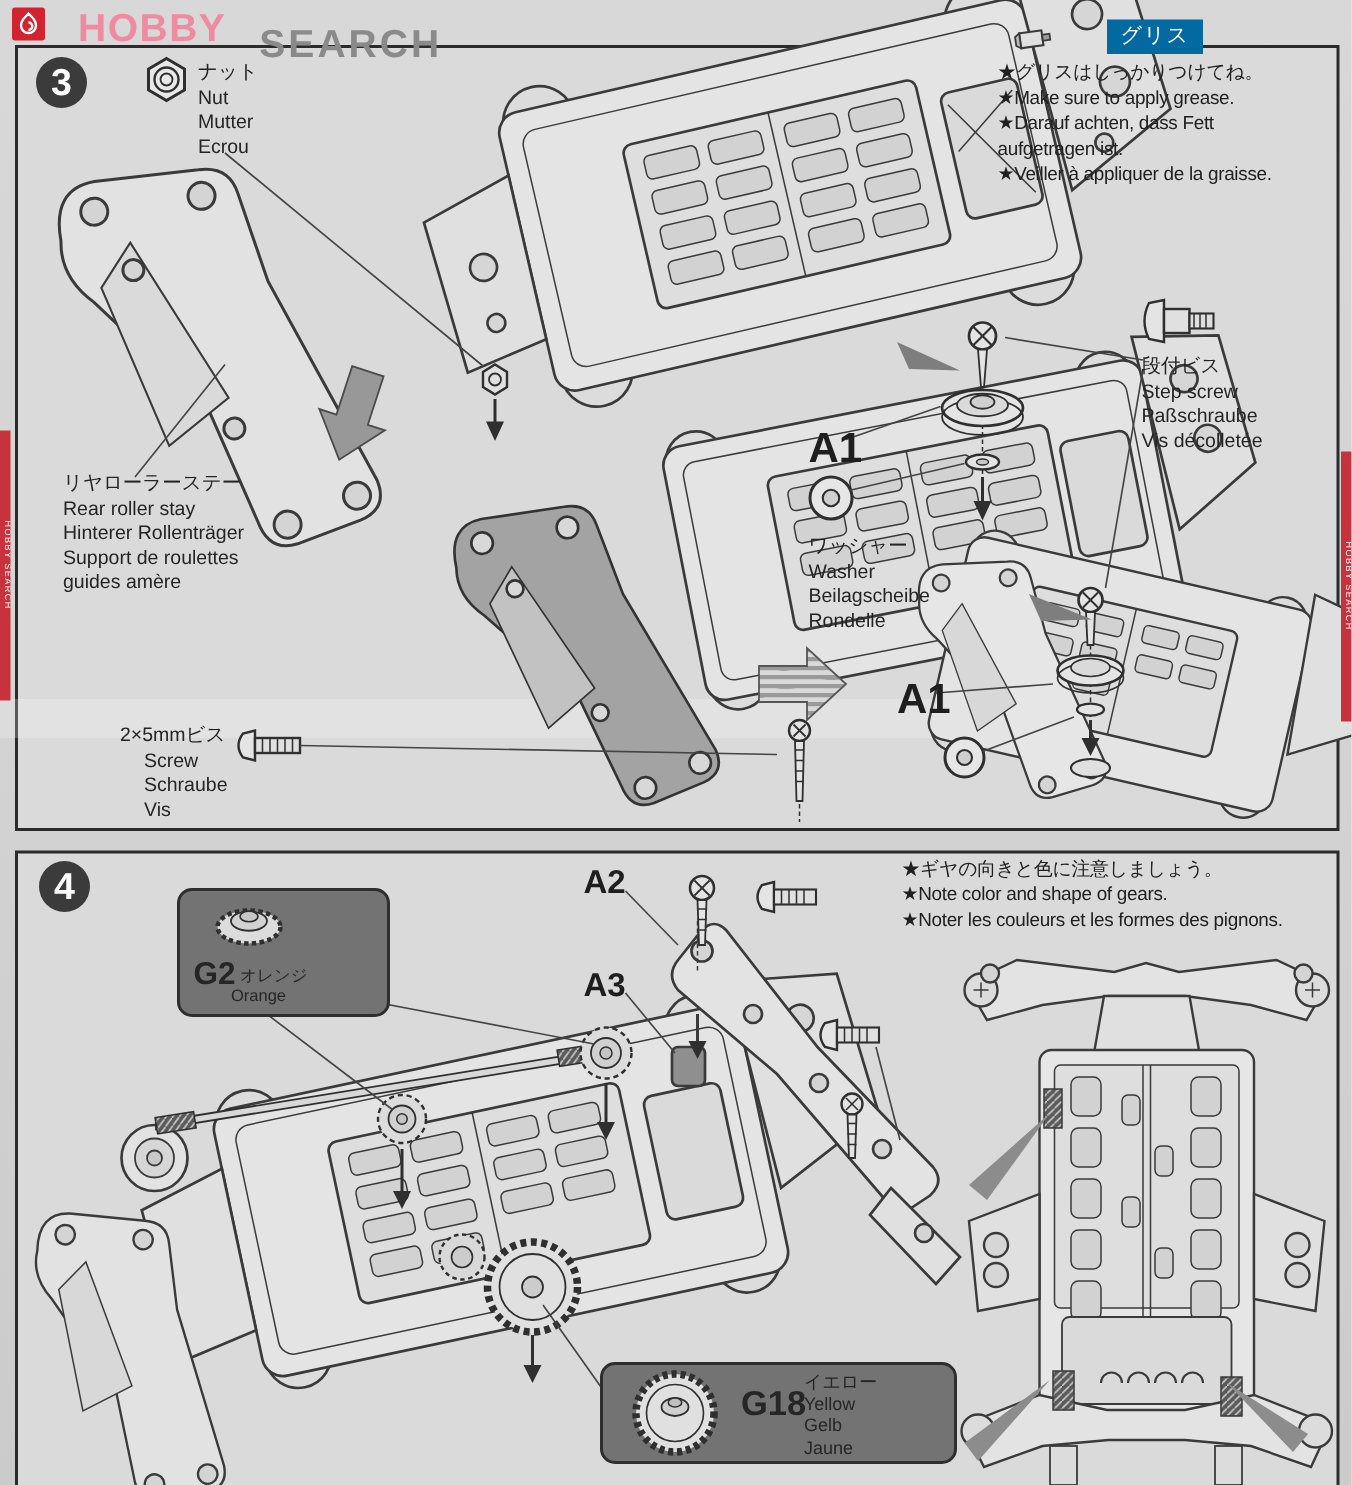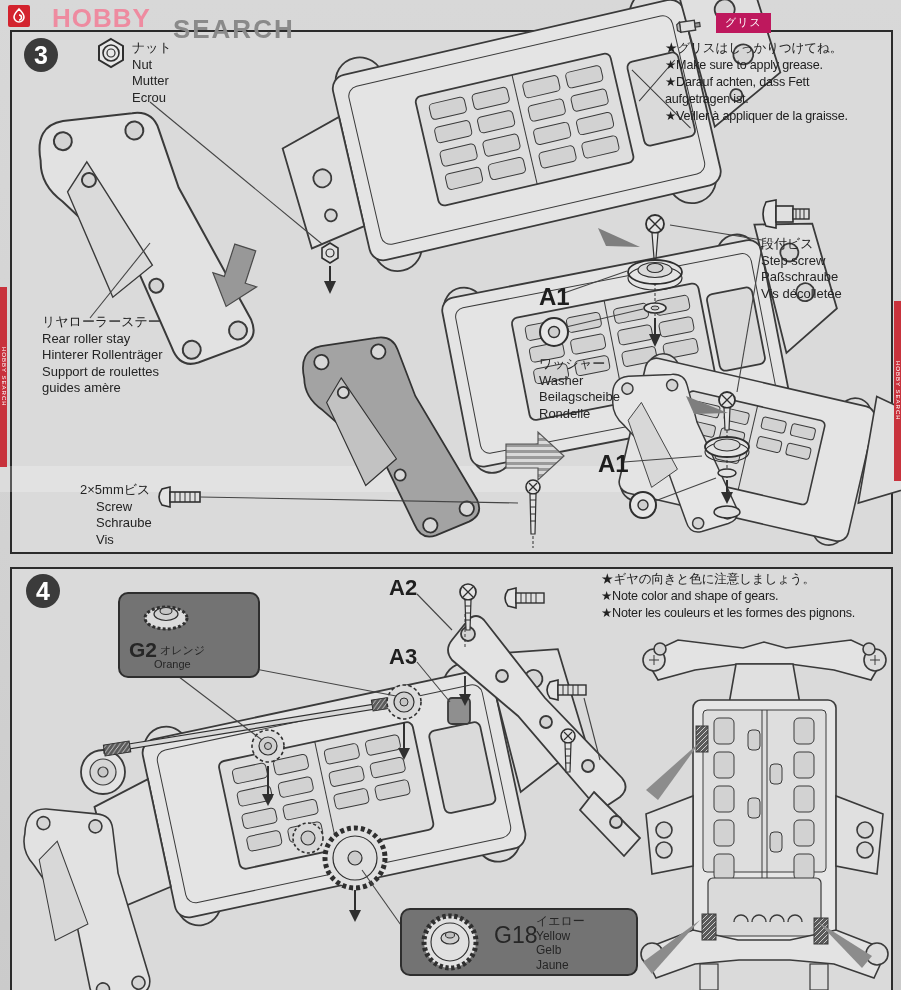--- a/index.html
+++ b/index.html
@@ -5,25 +5,25 @@
   html,body{margin:0;padding:0;}
   body{width:901px;height:990px;position:relative;overflow:hidden;
        background:linear-gradient(180deg,#d8d8d8 0%,#d2d2d2 55%,#cbcbcb 100%);
        font-family:"Liberation Sans",sans-serif;color:#262626;}
   .panel{position:absolute;left:10px;width:879px;border:2px solid #2b2b2b;background:#dadada;}
   #panel3{top:30px;height:520px;}
   #panel4{top:567px;height:421px;}
   .scanband{position:absolute;left:0;width:901px;height:26px;top:466px;background:#ffffff;opacity:.22;pointer-events:none;}
   .lbl{position:absolute;font-size:13px;line-height:16.5px;white-space:nowrap;color:#242424;}
   .lbl .ind{padding-left:16px;}
-  .biglabel{position:absolute;font-weight:bold;font-size:24px;color:#1e1e1e;}
+  .biglabel{position:absolute;font-weight:bold;font-size:28px;color:#1e1e1e;}
   .badge{position:absolute;width:34px;height:34px;border-radius:50%;background:#3b3b3b;color:#fff;
          font-weight:bold;font-size:25px;display:flex;align-items:center;justify-content:center;}
   .partbox{position:absolute;border:2px solid #2e2e2e;border-radius:10px;background:#737373;padding-left:46px;}
-  .greasebadge{position:absolute;left:716px;top:13px;background:#be185d;color:#fff;font-size:11px;
+  .greasebadge{position:absolute;left:738px;top:13px;background:#0369a1;color:#fff;font-size:14px;
                padding:2px 9px 3px 9px;letter-spacing:1px;}
   .greasetube{position:absolute;left:676px;top:16px;}
   .notes{position:absolute;font-size:12.6px;line-height:17px;white-space:nowrap;letter-spacing:-0.2px;color:#202020;}
   .logo{position:absolute;left:8px;top:5px;display:flex;align-items:flex-start;gap:22px;}
   .logomark{width:22px;height:22px;background:#d3232e;border-radius:2px;position:relative;}
   .logomark svg{position:absolute;left:2px;top:2px;}
   .logohobby{color:#ee8ba0;font-weight:bold;font-size:26px;letter-spacing:1px;line-height:26px;}
   .logosearch{color:#8a8a8a;font-weight:bold;font-size:26px;letter-spacing:2px;line-height:26px;margin-top:11px;}
   .wmbar{position:absolute;width:7px;background:#c8323c;color:#ffffff;writing-mode:vertical-rl;
          font-size:6px;letter-spacing:1px;text-align:center;overflow:hidden;line-height:7px;}
@@ -554,20 +554,20 @@
   <div>★Noter les couleurs et les formes des pignons.</div>
 </div>
 
 <div class="partbox" style="left:400px;top:908px;width:188px;height:64px;">
   <svg width="72" height="62" viewBox="0 0 72 62" style="position:absolute;left:12px;top:1px;">
     <circle cx="36" cy="31" r="26" fill="#e0e0e0" stroke="#2f2f2f" stroke-width="5" stroke-dasharray="3.4,2.6"></circle>
     <circle cx="36" cy="31" r="19" fill="none" stroke="#2f2f2f" stroke-width="1.1"></circle>
     <ellipse cx="36" cy="27" rx="9" ry="6" fill="#cfcfcf" stroke="#2f2f2f" stroke-width="1.2"></ellipse>
     <ellipse cx="36" cy="24" rx="4.5" ry="3" fill="#bfbfbf" stroke="#2f2f2f" stroke-width="1"></ellipse>
   </svg>
-  <span style="position:absolute;left:92px;top:12px;font-size:23px;font-weight:normal;">G18</span>
+  <span style="position:absolute;left:92px;top:12px;font-size:23px;font-weight:bold;">G18</span>
   <div style="position:absolute;left:134px;top:4px;font-size:12px;line-height:14.5px;">
     <div>イエロー</div>
     <div>Yellow</div>
     <div>Gelb</div>
     <div>Jaune</div>
   </div>
 </div>
 
 </body></html>

